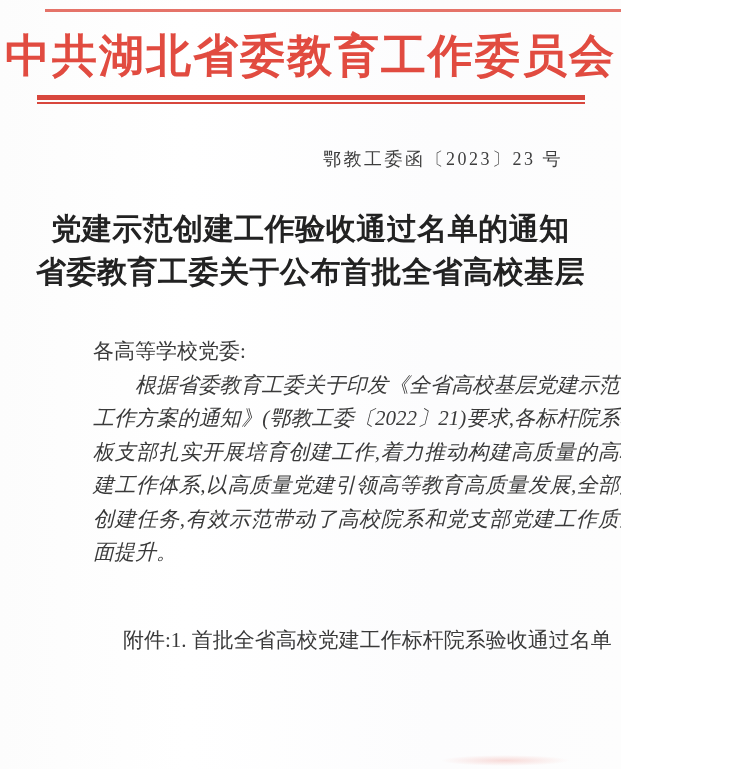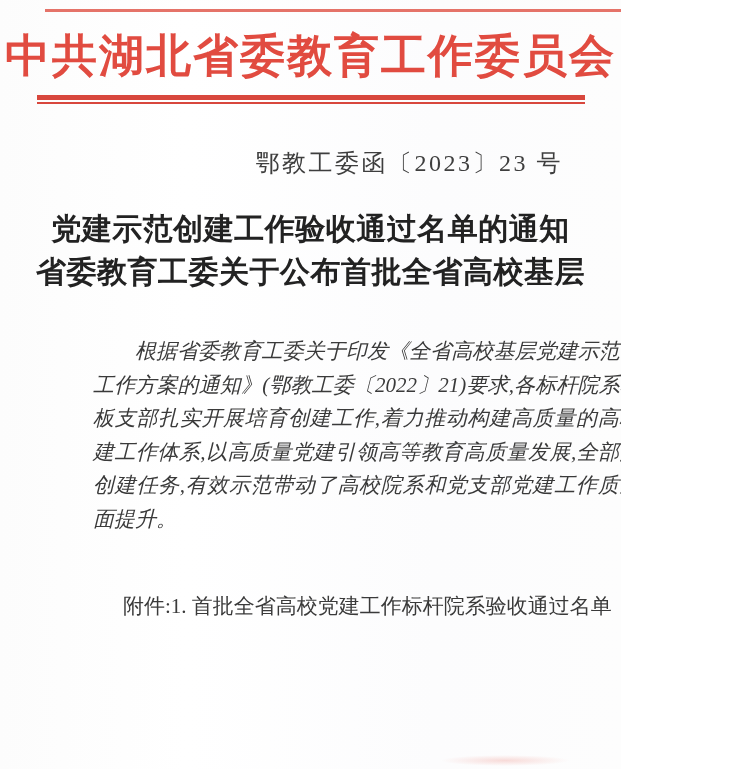--- a/index.html
+++ b/index.html
@@ -29,21 +29,21 @@
   }
   
   .divider {
     position: absolute; top: 95px; left: 37px; right: 36px;
     height: 2px;
     border-top: 5px solid #d8473d;
     border-bottom: 2px solid #d8473d;
   }
   .doc-number {
     position: absolute; top: 147px; right: 58px;
-    font-size: 24px; letter-spacing: 2.5px;
+    font-size: 18px; letter-spacing: 2.5px;
     color: #3e3e3e; white-space: nowrap;
   }
   .doc-title {
     position: absolute; top: 207px; left: 0; width: 100%;
     text-align: center; font-weight: bold;
     font-size: 30px; line-height: 43px;
     color: #222222; letter-spacing: .5px;
   }
   .body-block {
     position: absolute; left: 93px; top: 335px; width: 569px;
@@ -75,20 +75,21 @@
   <div class="divider"></div>
 
   <div class="doc-number">鄂教工委函〔2023〕23 号</div>
 
   <div class="doc-title">
     <div>党建示范创建工作验收通过名单的通知</div>
     <div>省委教育工委关于公布首批全省高校基层</div>
   </div>
 
   <div class="body-block">
+    <p class="salutation">各高等学校党委:</p>
 
     <p class="para">根据省委教育工委关于印发《全省高校基层党建示范创建工作方案的通知》(鄂教工委〔2022〕21)要求,各标杆院系和样板支部扎实开展培育创建工作,着力推动构建高质量的高校党建工作体系,以高质量党建引领高等教育高质量发展,全部完成创建任务,有效示范带动了高校院系和党支部党建工作质量全面提升。</p>
 
 
     <div class="attachments">
       <div class="att-line1">
         <span>附件:</span><span>1. 首批全省高校党建工作标杆院系验收通过名单</span>
       </div>
 
     </div>

